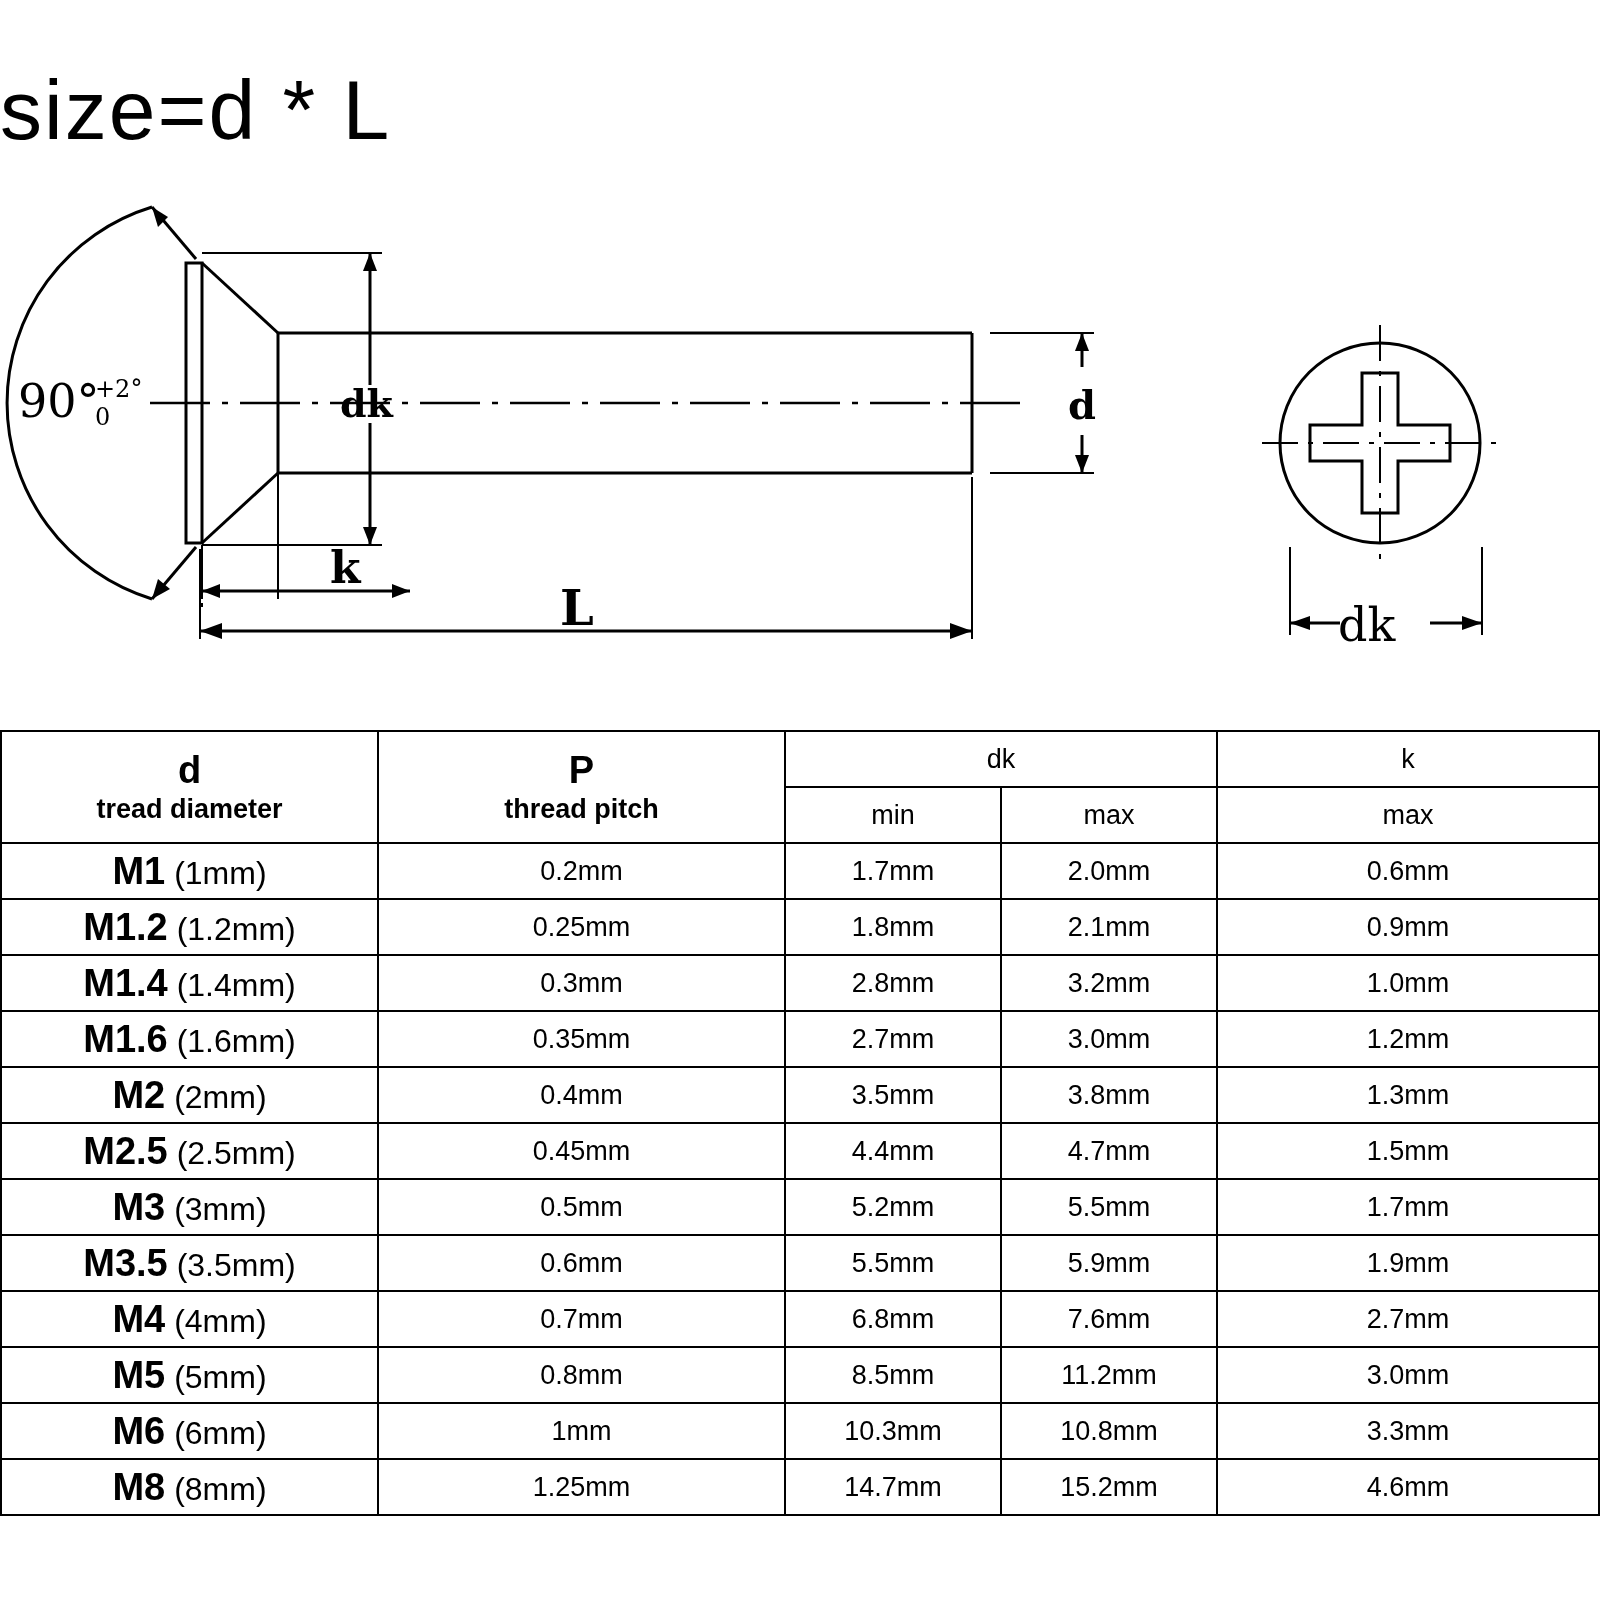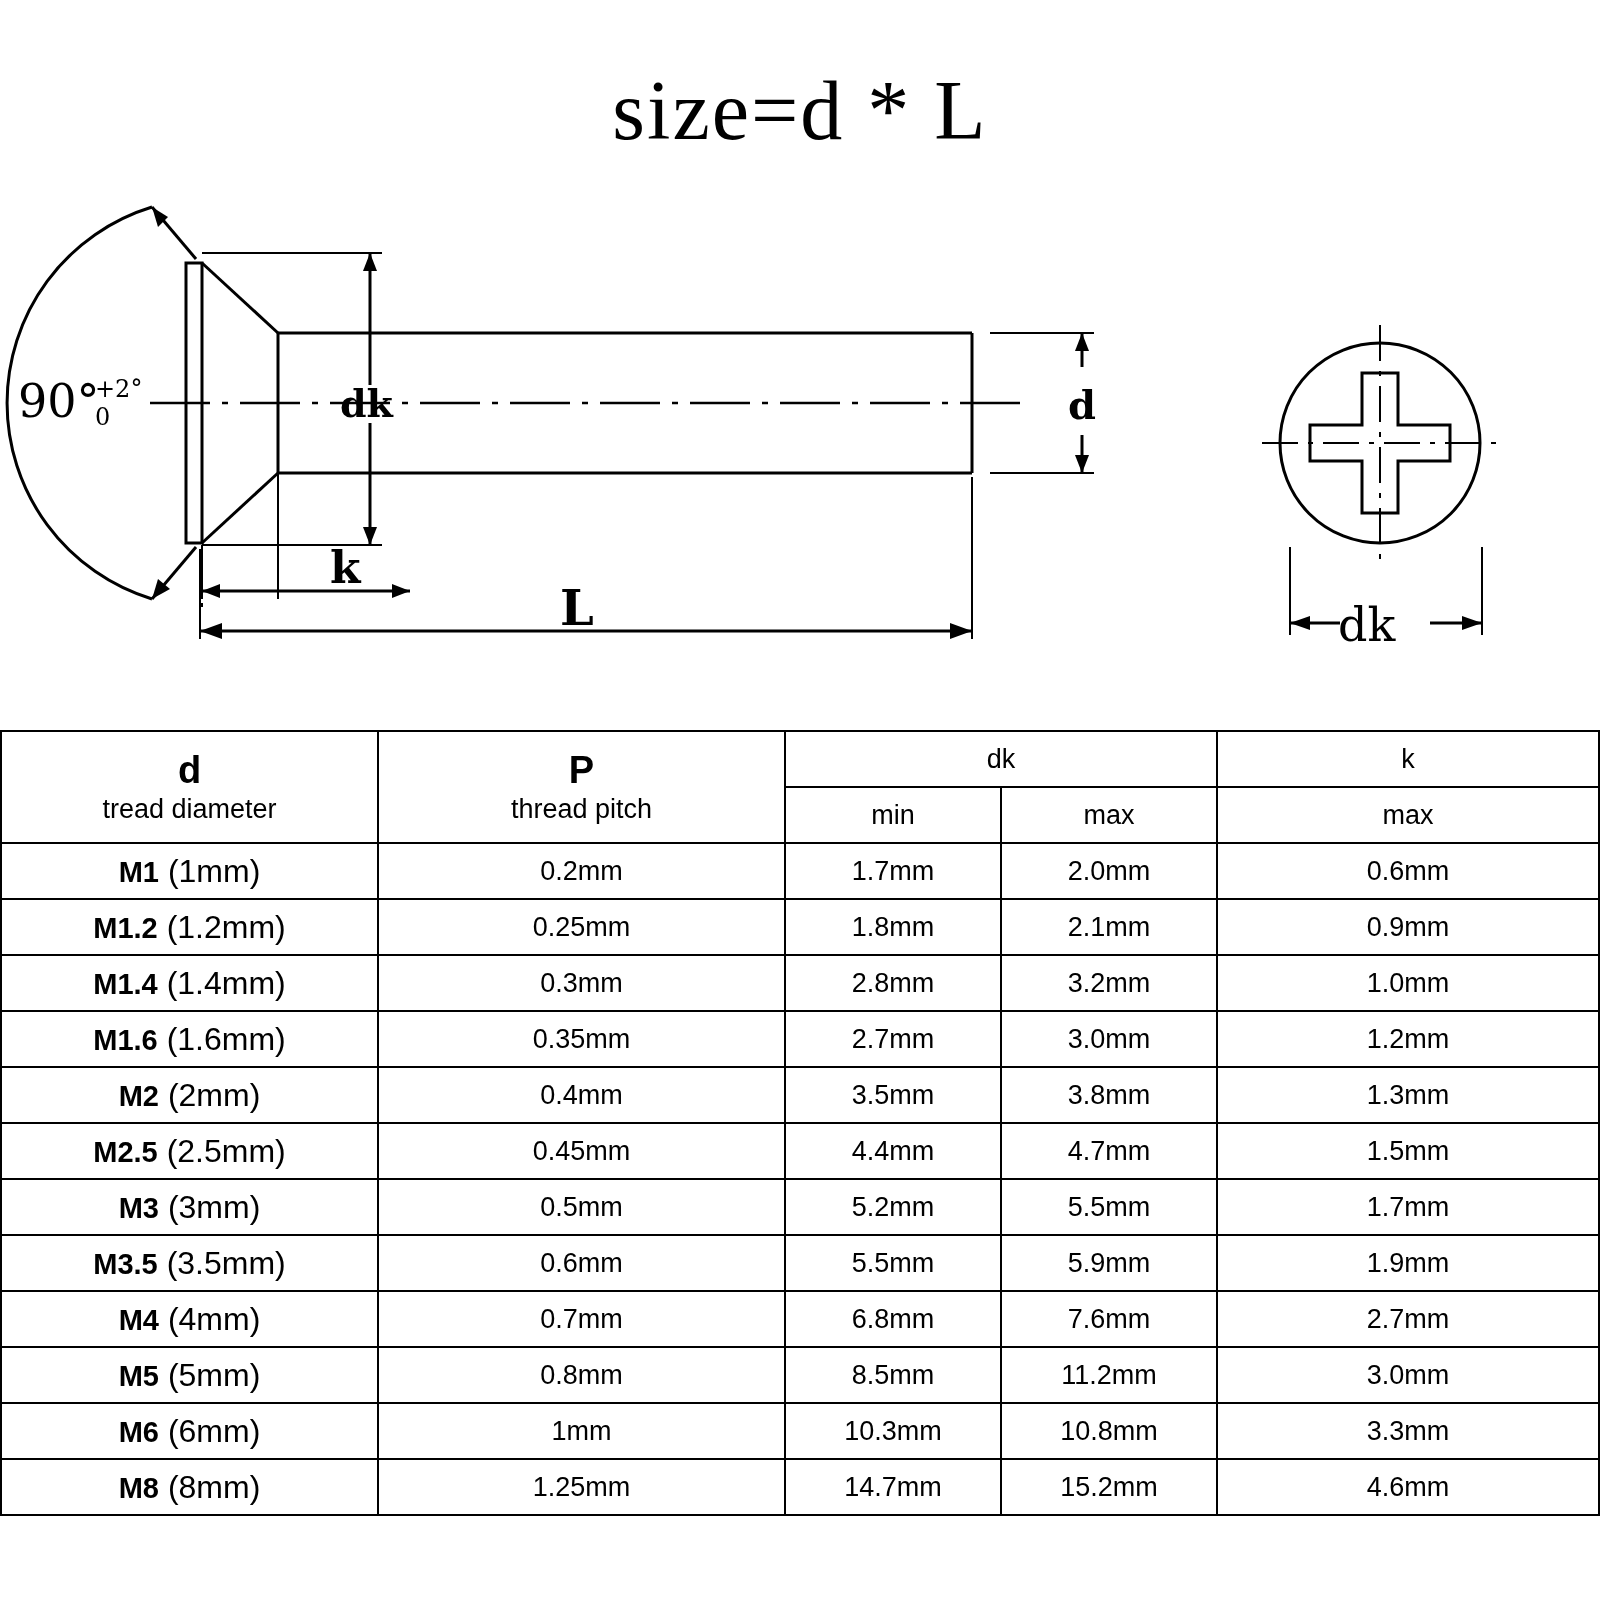--- a/index.html
+++ b/index.html
@@ -19,25 +19,25 @@
     width: 1600px;
     height: 1600px;
     position: relative;
   }
   
   #title {
     position: absolute;
     top: 62px;
     left: 0;
     width: 1600px;
-    text-align: center;
+    text-align: left;
     font-size: 84px;
     font-weight: 400;
     letter-spacing: 2px;
-    font-family: Liberation Serif, serif;
+    font-family: Liberation Sans, sans-serif;
   }
   
   #drawing {
     position: absolute;
     top: 185px;
     left: 0;
     width: 1584px;
     height: 520px;
   }
   #drawing svg { display:block; }
@@ -67,21 +67,21 @@
   #spec-table .col-k   { width: 380px; }
 
   .hdr-main {
     font-size: 38px;
     font-weight: bold;
     display: block;
     line-height: 1.15;
   }
   .hdr-sub {
     font-size: 27px;
-    font-weight: normal;
+    font-weight: bold;
     display: block;
     line-height: 1.2;
   }
   .hdr-cell {
     height: 120px;
   }
   .hdr-dk-top {
     height: 58px;
     font-size: 38px;
     font-weight: bold;
@@ -94,21 +94,21 @@
   .hdr-k-top {
     font-size: 38px;
     font-weight: bold;
   }
   .hdr-k-sub {
     font-size: 30px;
     font-weight: bold;
   }
   .size-name {
     font-weight: bold;
-    font-size: 29px;
+    font-size: 38px;
   }
   .size-mm {
     font-weight: normal;
     font-size: 32px;
   }
   .nowrap { white-space: nowrap; }
 </style>
 </head>
 <body>
 

